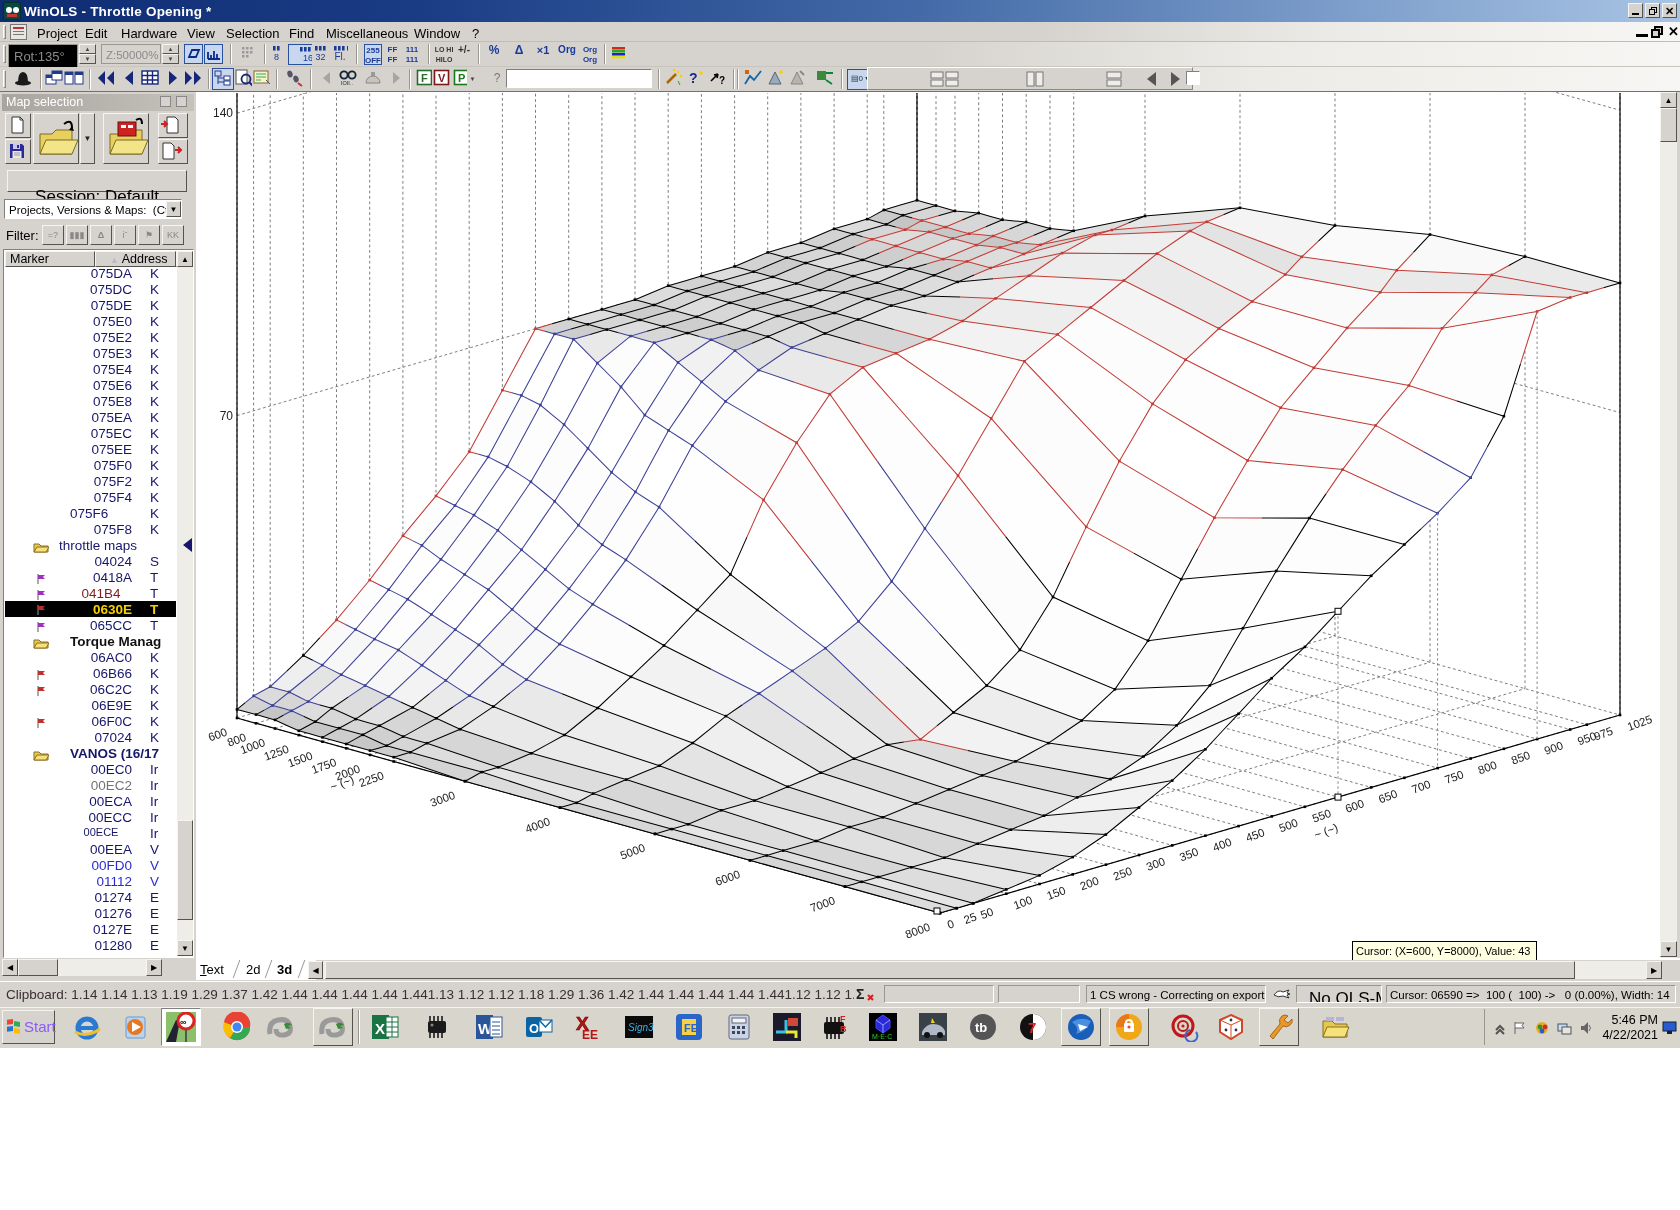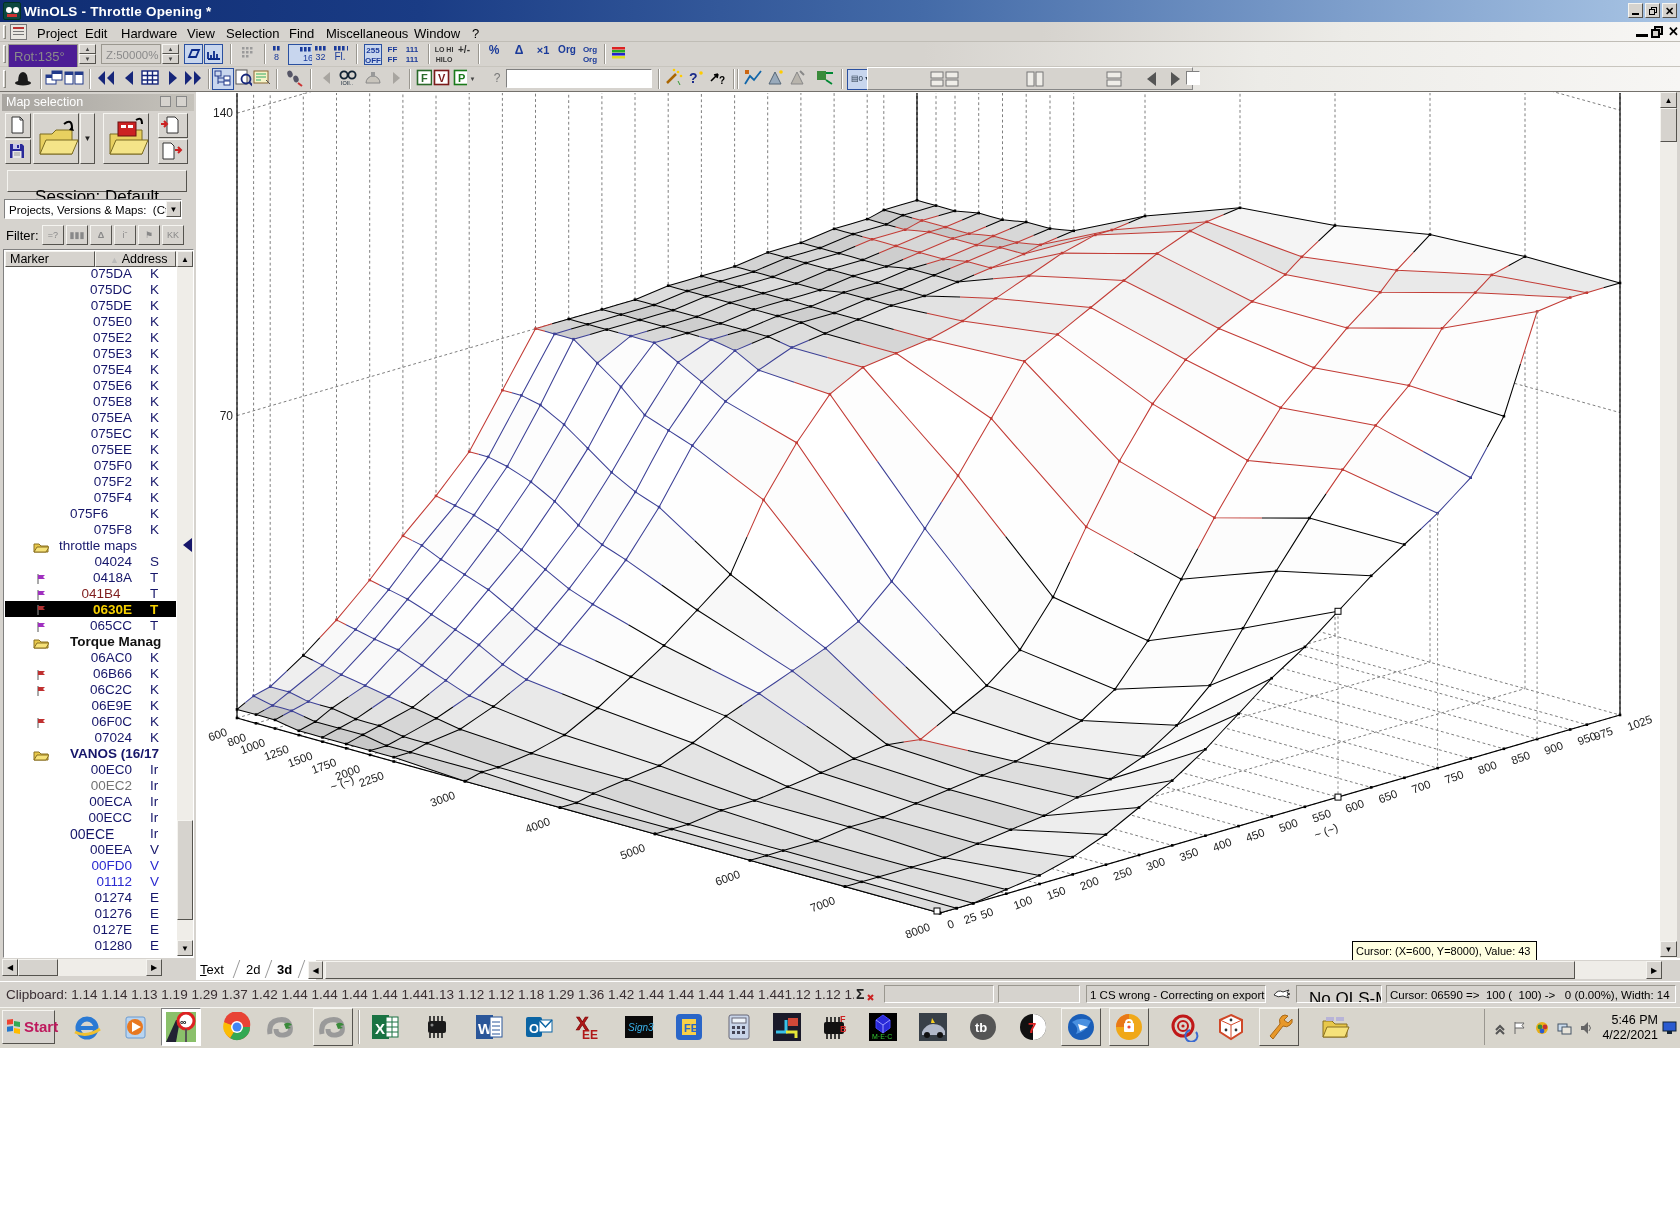--- a/index.html
+++ b/index.html
@@ -42,21 +42,21 @@
 <div class="mi" style="left:289px;top:26px">Find</div>
 <div class="mi" style="left:326px;top:26px">Miscellaneous</div>
 <div class="mi" style="left:414px;top:26px">Window</div>
 <div class="mi" style="left:472px;top:26px">?</div>
 <div class="abs" style="left:1636px;top:27px;width:12px;height:10px;border-bottom:3px solid #000"></div>
 <div class="abs" style="left:1654px;top:26px;width:9px;height:9px;border:2px solid #000;background:#d6d3ce"></div>
 <div class="abs" style="left:1651px;top:29px;width:9px;height:9px;border:2px solid #000;background:#d6d3ce"></div>
 <div class="abs" style="left:1668px;top:24px;font-size:13px;font-weight:bold;color:#000">✕</div>
 <div class="abs" style="left:0;top:42px;width:1680px;height:25px;background:linear-gradient(90deg,#d6d3ce 0%,#d6d3ce 55%,#ecebe7 75%,#f7f6f4 100%);border-bottom:1px solid #c8c5be"></div>
 <div class="grip" style="left:3px;top:45px;height:18px"></div>
-<div class="abs" style="left:8px;top:44px;width:70px;height:29px;border:1px solid #9a978f;background:#4c1d95;font-size:13px;color:#8a8a8a;padding:4px 0 0 5px">Rot:135°</div>
+<div class="abs" style="left:8px;top:44px;width:70px;height:29px;border:1px solid #9a978f;background:#000000;font-size:13px;color:#8a8a8a;padding:4px 0 0 5px">Rot:135°</div>
 <div class="btn" style="left:79px;top:44px;width:17px;height:10px;font-size:6px;text-align:center;color:#444;line-height:9px">▲</div>
 <div class="btn" style="left:79px;top:54px;width:17px;height:10px;font-size:6px;text-align:center;color:#444;line-height:9px">▼</div>
 <div class="abs" style="left:101px;top:44px;width:60px;height:20px;border:1px solid #9a978f;background:#d6d3ce;font-size:11.5px;color:#8a8a8a;padding:4px 0 0 4px">Z:50000%</div>
 <div class="btn" style="left:162px;top:44px;width:17px;height:10px;font-size:6px;text-align:center;color:#444;line-height:9px">▲</div>
 <div class="btn" style="left:162px;top:54px;width:17px;height:10px;font-size:6px;text-align:center;color:#444;line-height:9px">▼</div>
 <div class="btnp" style="left:184px;top:44px;width:19px;height:20px"><svg width="17" height="18">
       <path d="M4 12 L7 5 L14 5 L11 12 Z" fill="none" stroke="#0a2a8a" stroke-width="1.8"></path>
     </svg></div>
 <div class="btnp" style="left:204px;top:44px;width:19px;height:20px"><svg width="17" height="18">
       <path d="M3 14 V7 M3 14 H15 M6 14 V10 M9 14 V6 M12 14 V9" stroke="#0a2a8a" stroke-width="1.8" fill="none"></path>
@@ -1317,21 +1317,21 @@
     </svg></div>
 <div class="abs" style="left:70px;top:746px;font-size:13.5px;font-weight:bold;color:#16166a;white-space:nowrap">VANOS (16/17</div>
 <div class="abs" style="left:70px;top:762px;width:62px;text-align:right;font-size:13.5px;color:#16166a">00EC0</div>
 <div class="abs" style="left:150px;top:762px;font-size:13.5px;color:#16166a">Ir</div>
 <div class="abs" style="left:70px;top:778px;width:62px;text-align:right;font-size:13.5px;color:#737373">00EC2</div>
 <div class="abs" style="left:150px;top:778px;font-size:13.5px;color:#16166a">Ir</div>
 <div class="abs" style="left:70px;top:794px;width:62px;text-align:right;font-size:13.5px;color:#16166a">00ECA</div>
 <div class="abs" style="left:150px;top:794px;font-size:13.5px;color:#16166a">Ir</div>
 <div class="abs" style="left:70px;top:810px;width:62px;text-align:right;font-size:13.5px;color:#16166a">00ECC</div>
 <div class="abs" style="left:150px;top:810px;font-size:13.5px;color:#16166a">Ir</div>
-<div class="abs" style="left:70px;top:826px;width:62px;text-align:left;font-size:14px;color:#16166a">00ECE</div>
+<div class="abs" style="left:70px;top:826px;width:62px;text-align:center;font-size:11px;color:#16166a">00ECE</div>
 <div class="abs" style="left:150px;top:826px;font-size:13.5px;color:#16166a">Ir</div>
 <div class="abs" style="left:70px;top:842px;width:62px;text-align:right;font-size:13.5px;color:#16166a">00EEA</div>
 <div class="abs" style="left:150px;top:842px;font-size:13.5px;color:#16166a">V</div>
 <div class="abs" style="left:70px;top:858px;width:62px;text-align:right;font-size:13.5px;color:#2a2ad0">00FD0</div>
 <div class="abs" style="left:150px;top:858px;font-size:13.5px;color:#2a2ad0">V</div>
 <div class="abs" style="left:70px;top:874px;width:62px;text-align:right;font-size:13.5px;color:#2a2ad0">01112</div>
 <div class="abs" style="left:150px;top:874px;font-size:13.5px;color:#2a2ad0">V</div>
 <div class="abs" style="left:70px;top:890px;width:62px;text-align:right;font-size:13.5px;color:#16166a">01274</div>
 <div class="abs" style="left:150px;top:890px;font-size:13.5px;color:#16166a">E</div>
 <div class="abs" style="left:70px;top:906px;width:62px;text-align:right;font-size:13.5px;color:#16166a">01276</div>
@@ -1383,21 +1383,21 @@
 <div class="abs" style="left:1296px;top:985px;width:86px;height:18px;border:1px solid;border-color:#9a978f #fff #fff #9a978f;font-size:17px;color:#000;padding:3px 0 0 12px;white-space:nowrap;overflow:hidden">No OLS-Module</div>
 <div class="abs" style="left:1386px;top:985px;width:290px;height:18px;border:1px solid;border-color:#9a978f #fff #fff #9a978f;font-size:11.5px;color:#000;padding:3px 0 0 3px;white-space:nowrap;overflow:hidden">Cursor: 06590 =&gt; &nbsp;100 ( &nbsp;100) -&gt; &nbsp;&nbsp;0 (0.00%), Width: 14</div>
 <div class="abs" style="left:0;top:1007px;width:1680px;height:41px;background:#d8d5cc;border-top:1px solid #f5f4f0"></div>
 <div class="btn" style="left:2px;top:1010px;width:53px;height:34px"></div>
 <div class="abs" style="left:6px;top:1018px;width:16px;height:16px"><svg width="16" height="16">
       <rect x="1" y="2" width="6" height="5" fill="#e43" transform="skewY(-8)"></rect>
       <rect x="8" y="2" width="6" height="5" fill="#3a5" transform="skewY(8)"></rect>
       <rect x="1" y="9" width="6" height="5" fill="#27c" transform="skewY(-8)"></rect>
       <rect x="8" y="9" width="6" height="5" fill="#fb0" transform="skewY(8)"></rect>
     </svg></div>
-<div class="abs" style="left:24px;top:1018px;font-size:15px;font-weight:bold;color:#be185d">Start</div>
+<div class="abs" style="left:24px;top:1018px;font-size:15px;font-weight:normal;color:#8b5cf6">Start</div>
 <div class="abs" style="left:72px;top:1012px;width:30px;height:30px"><svg width="30" height="30">
       <circle cx="15" cy="16" r="9" fill="none" stroke="#2a7ad4" stroke-width="5"></circle>
       <path d="M3 20 Q15 26 28 17" stroke="#f0c030" stroke-width="3" fill="none"></path>
       <path d="M6 16 H24" stroke="#2a7ad4" stroke-width="4"></path>
     </svg></div>
 <div class="abs" style="left:120px;top:1012px;width:30px;height:30px"><svg width="30" height="30">
       <rect x="6" y="5" width="19" height="21" rx="2" fill="#b8d4f0" stroke="#6a9ad0"></rect>
       <circle cx="15" cy="15" r="8" fill="#e87820"></circle>
       <path d="M12 10 L21 15 L12 20 Z" fill="#fff"></path>
     </svg></div>

